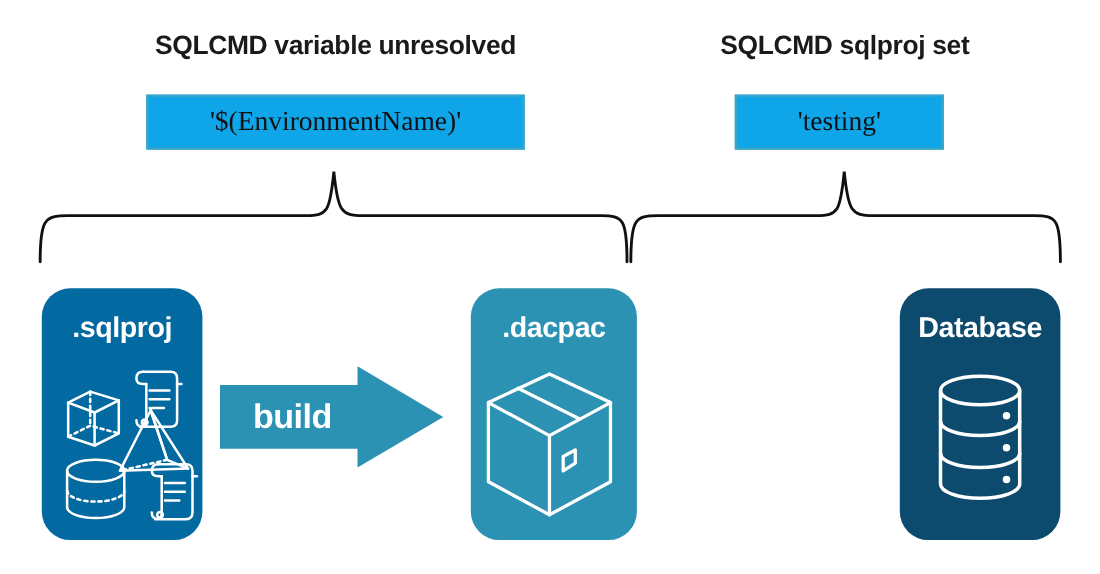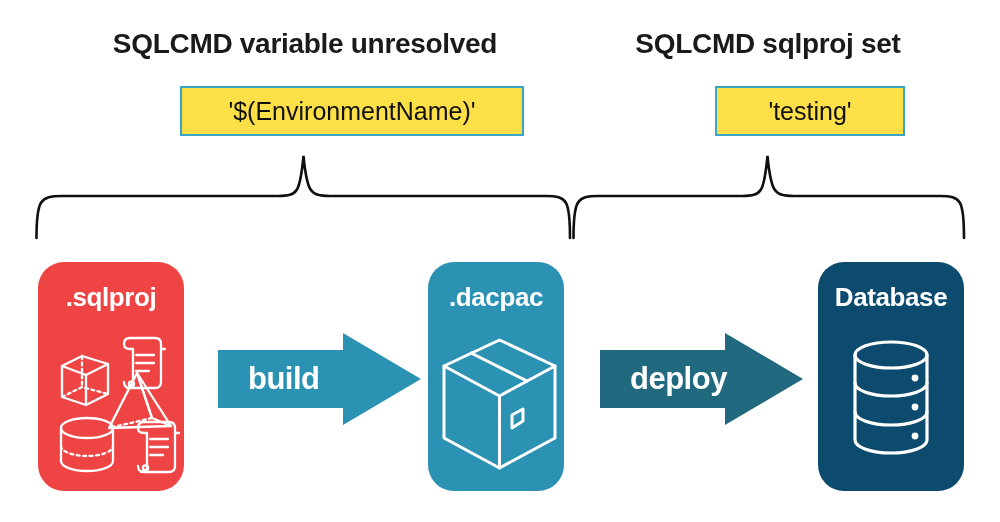--- a/index.html
+++ b/index.html
@@ -20,45 +20,44 @@
     left: 0; top: 0;
     width: 1000px;
     height: 522px;
   }
 
   
   .section-title {
     position: absolute;
     font-family: "Liberation Sans", sans-serif;
     font-weight: bold;
-    font-size: 28px;
+    font-size: 24px;
     letter-spacing: -0.3px;
     color: #1a1a1a;
     text-align: center;
     white-space: nowrap;
     transform: translateX(-50%);
   }
   #title-left  { left: 305px; top: 28px; }
   #title-right { left: 768px; top: 28px; }
 
   
   .code-box {
     position: absolute;
     box-sizing: border-box;
-    background: #fde047;
+    background: #0ea5e9;
     border: 2px solid #3aa6c4;
     display: flex;
     align-items: center;
     justify-content: center;
-    font-family: Liberation Sans, sans-serif;
+    font-family: Liberation Serif, serif;
     font-size: 25px;
     color: #111111;
     letter-spacing: 0px;
     white-space: nowrap;
-    margin-left: 47px;
   }
   #code-left  { left: 133px; top: 86px; width: 344px; height: 50px; }
   #code-right { left: 668px; top: 86px; width: 190px; height: 50px; }
 
   
   #braces {
     position: absolute;
     left: 0; top: 0;
     width: 1000px; height: 522px;
     pointer-events: none;
@@ -80,22 +79,22 @@
     font-size: 26px;
     letter-spacing: -0.4px;
     color: #ffffff;
     white-space: nowrap;
   }
   .artifact-art {
     position: absolute;
     left: 0; right: 0;
     top: 56px; bottom: 0;
   }
-  #box-sqlproj  { left: 38px;  top: 262px; width: 146px; height: 229px; background: #ef4444; }
-  #box-dacpac   { left: 428px; top: 262px; width: 136px; height: 229px; background: #2c92b4; }
+  #box-sqlproj  { left: 38px;  top: 262px; width: 146px; height: 229px; background: #0369a1; }
+  #box-dacpac   { left: 428px; top: 262px; width: 151px; height: 229px; background: #2c92b4; }
   #box-database { left: 818px; top: 262px; width: 146px; height: 229px; background: #0c4a6e; }
 
   
   .arrow {
     position: absolute;
   }
   .arrow-label {
     position: absolute;
     left: 0;
     top: 0;
@@ -105,21 +104,21 @@
     align-items: center;
     font-family: "Liberation Sans", sans-serif;
     font-weight: bold;
     font-size: 31px;
     letter-spacing: -0.5px;
     color: #ffffff;
     white-space: nowrap;
     padding-left: 30px;
     box-sizing: border-box;
   }
-  #arrow-build  { left: 218px; top: 333px; width: 203px; height: 92px; text-align: right; }
+  #arrow-build  { left: 200px; top: 333px; width: 203px; height: 92px; text-align: right; }
   #arrow-deploy { left: 600px; top: 333px; width: 203px; height: 92px; }
 </style>
 </head>
 <body>
 
 <div id="stage">
 
   <div class="section-title" id="title-left">SQLCMD variable unresolved</div>
 
   <div class="section-title" id="title-right">SQLCMD sqlproj set</div>
@@ -215,26 +214,20 @@
           <path d="M71.5 78 L71.5 150"></path>
 
           <path d="M43 35 L99 63"></path>
 
           <path d="M84 97 L95 91 L95 103 L84 110 Z"></path>
         </g>
       </svg>
     </div>
   </div>
 
-  <div class="arrow" id="arrow-deploy">
-    <svg viewBox="0 0 203 92" width="203" height="92">
-      <polygon points="0,17 125,17 125,0 203,46 125,92 125,75 0,75" fill="#20697f"></polygon>
-    </svg>
-    <div class="arrow-label">deploy</div>
-  </div>
 
   <div class="artifact-box" id="box-database">
     <div class="artifact-label">Database</div>
     <div class="artifact-art">
       <svg viewBox="0 0 146 173" width="146" height="173">
         <g fill="none" stroke="#ffffff" stroke-width="3.2" stroke-linejoin="round" stroke-linecap="round">
           <ellipse cx="73" cy="37" rx="36" ry="13"></ellipse>
           <path d="M37 37 V122 a36 13 0 0 0 72 0 V37"></path>
           <path d="M37 65 a36 13 0 0 0 72 0"></path>
           <path d="M37 94 a36 13 0 0 0 72 0"></path>

